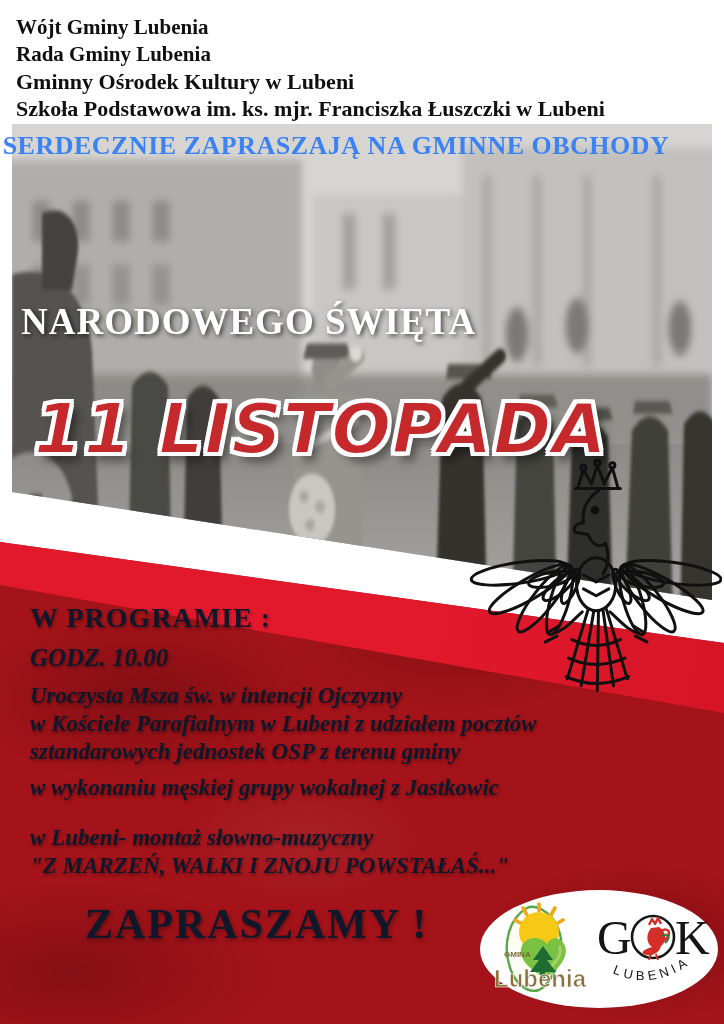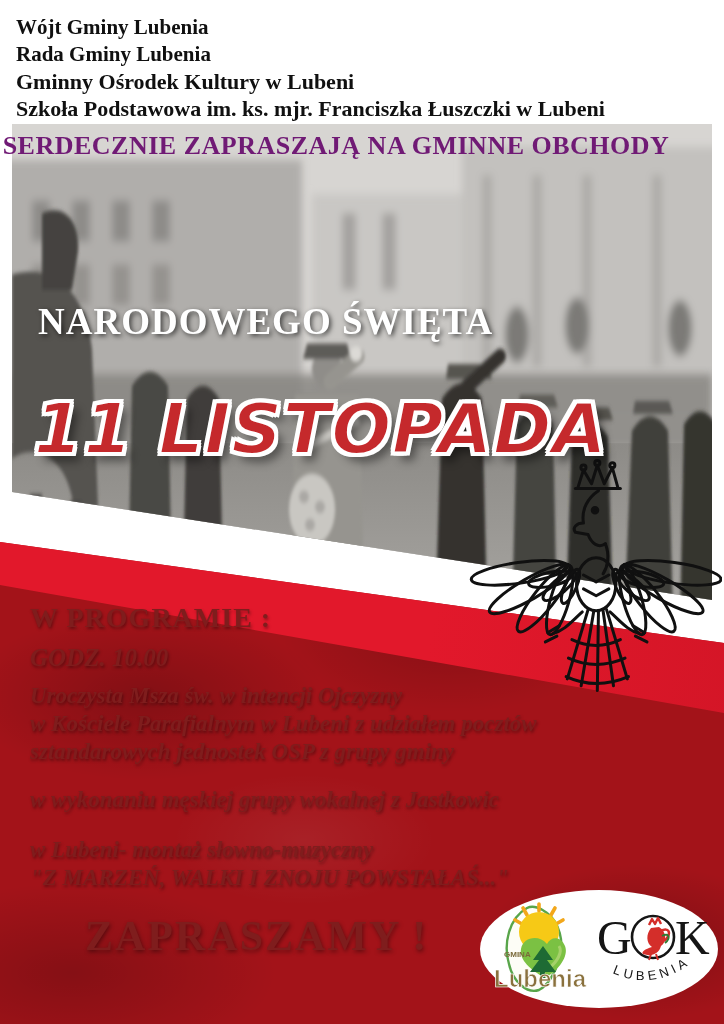--- a/index.html
+++ b/index.html
@@ -15,25 +15,25 @@
   
   .photo{
     position:absolute;left:12px;top:124px;width:700px;height:600px;z-index:1;
     clip-path:polygon(0 0,100% 0,100% 476px,0 368px);
     background:#c7c5c2;
   }
   .photo svg{position:absolute;inset:0;width:100%;height:100%;}
   
   .banner{
     position:absolute;top:131px;left:0;width:672px;text-align:center;z-index:5;
-    font-weight:bold;font-size:26px;letter-spacing:.5px;color:#701a75;
+    font-weight:bold;font-size:26px;letter-spacing:.5px;color:#3b82f6;
   }
   
   .holiday{
-    position:absolute;left:38px;top:301px;z-index:5;color:#ffffff;
+    position:absolute;left:21px;top:301px;z-index:5;color:#ffffff;
     font-weight:bold;font-size:37px;line-height:41px;letter-spacing:1px;
     text-shadow:2px 2px 5px rgba(0,0,0,.65);
   }
   .date-line{
     position:absolute;left:34px;top:388px;z-index:5;
     font-family:"DejaVu Sans", sans-serif;font-weight:bold;font-style:italic;
     font-size:70px;letter-spacing:1px;color:#c5292c;
     -webkit-text-stroke:2px #ffffff;
     text-shadow:
       3px 0 0 #fff,-3px 0 0 #fff,0 3px 0 #fff,0 -3px 0 #fff,
@@ -53,25 +53,25 @@
       #a31319;
   }
   .red-bright{
     position:absolute;inset:0;z-index:3;
     clip-path:polygon(0 542px,100% 643px,100% 713px,0 585px);
     background:linear-gradient(100deg,#e2182b 60%,#d21526);
   }
   
   .eagle{position:absolute;left:468px;top:456px;width:254px;height:268px;z-index:4;}
   
-  .program{position:absolute;left:30px;top:596px;width:668px;z-index:5;color:#7f1d1d;}
+  .program{position:absolute;left:30px;top:596px;width:668px;z-index:5;color:#0f172a;}
   .prog-heading{font-weight:bold;font-size:28px;letter-spacing:1px;margin:6px 0 10px 0;text-shadow:1px 2px 3px rgba(0,0,0,.35);}
   .prog-time{font-weight:bold;font-style:italic;font-size:25px;margin:0 0 10px 0;text-shadow:1px 2px 3px rgba(0,0,0,.35);}
   .prog-item{font-weight:bold;font-style:italic;font-size:23px;line-height:28px;text-shadow:1px 2px 3px rgba(0,0,0,.35);}
-  .prog-item.gap1{margin-bottom:20px;}
+  .prog-item.gap1{margin-bottom:8px;}
   .prog-item.gap2{margin-bottom:22px;}
   .prog-closing{
     margin:20px 0 0 55px;font-weight:bold;font-size:42px;letter-spacing:2px;
     text-shadow:1px 2px 4px rgba(0,0,0,.4);
   }
   
   .logo-oval{
     position:absolute;left:480px;top:890px;width:238px;height:118px;z-index:6;
     background:#ffffff;border-radius:50%;
     display:flex;align-items:center;justify-content:center;gap:4px;
@@ -222,21 +222,21 @@
 
   <div class="date-line">11 LISTOPADA</div>
 
   <div class="program">
     <div class="prog-heading">W PROGRAMIE :</div>
     <div class="prog-time">GODZ. 10.00</div>
 
     <div class="prog-item gap1">
       <div>Uroczysta Msza św. w intencji Ojczyzny</div>
       <div>w Kościele Parafialnym w Lubeni z udziałem pocztów</div>
-      <div>sztandarowych jednostek OSP z grupy gminy</div>
+      <div>sztandarowych jednostek OSP z terenu gminy</div>
     </div>
 
     <div class="prog-item gap2">
       <div>w wykonaniu męskiej grupy wokalnej z Jastkowic</div>
     </div>
 
     <div class="prog-item">
       <div>w Lubeni- montaż słowno-muzyczny</div>
       <div>"Z MARZEŃ, WALKI I ZNOJU POWSTAŁAŚ..."</div>
     </div>

